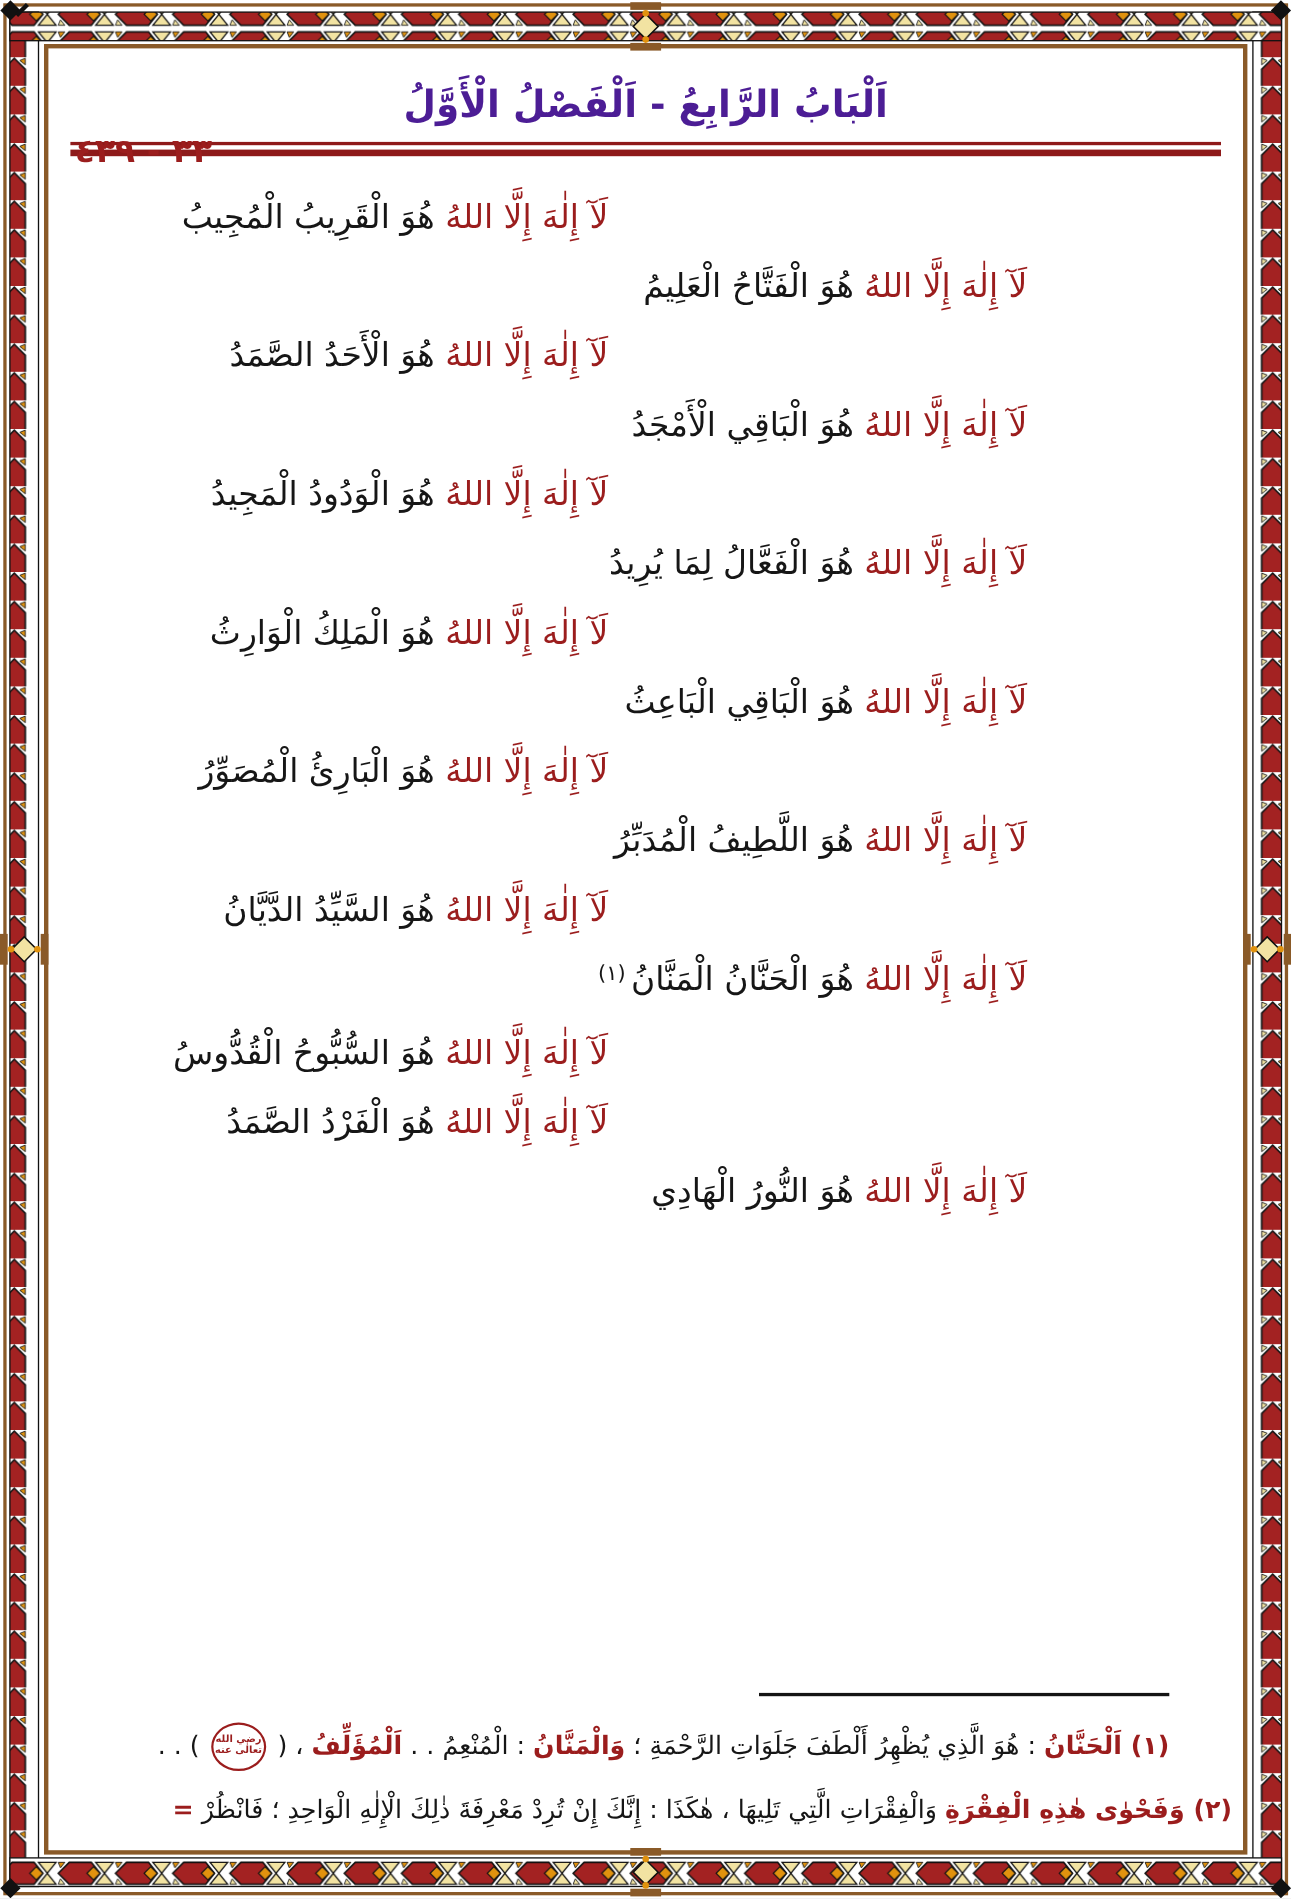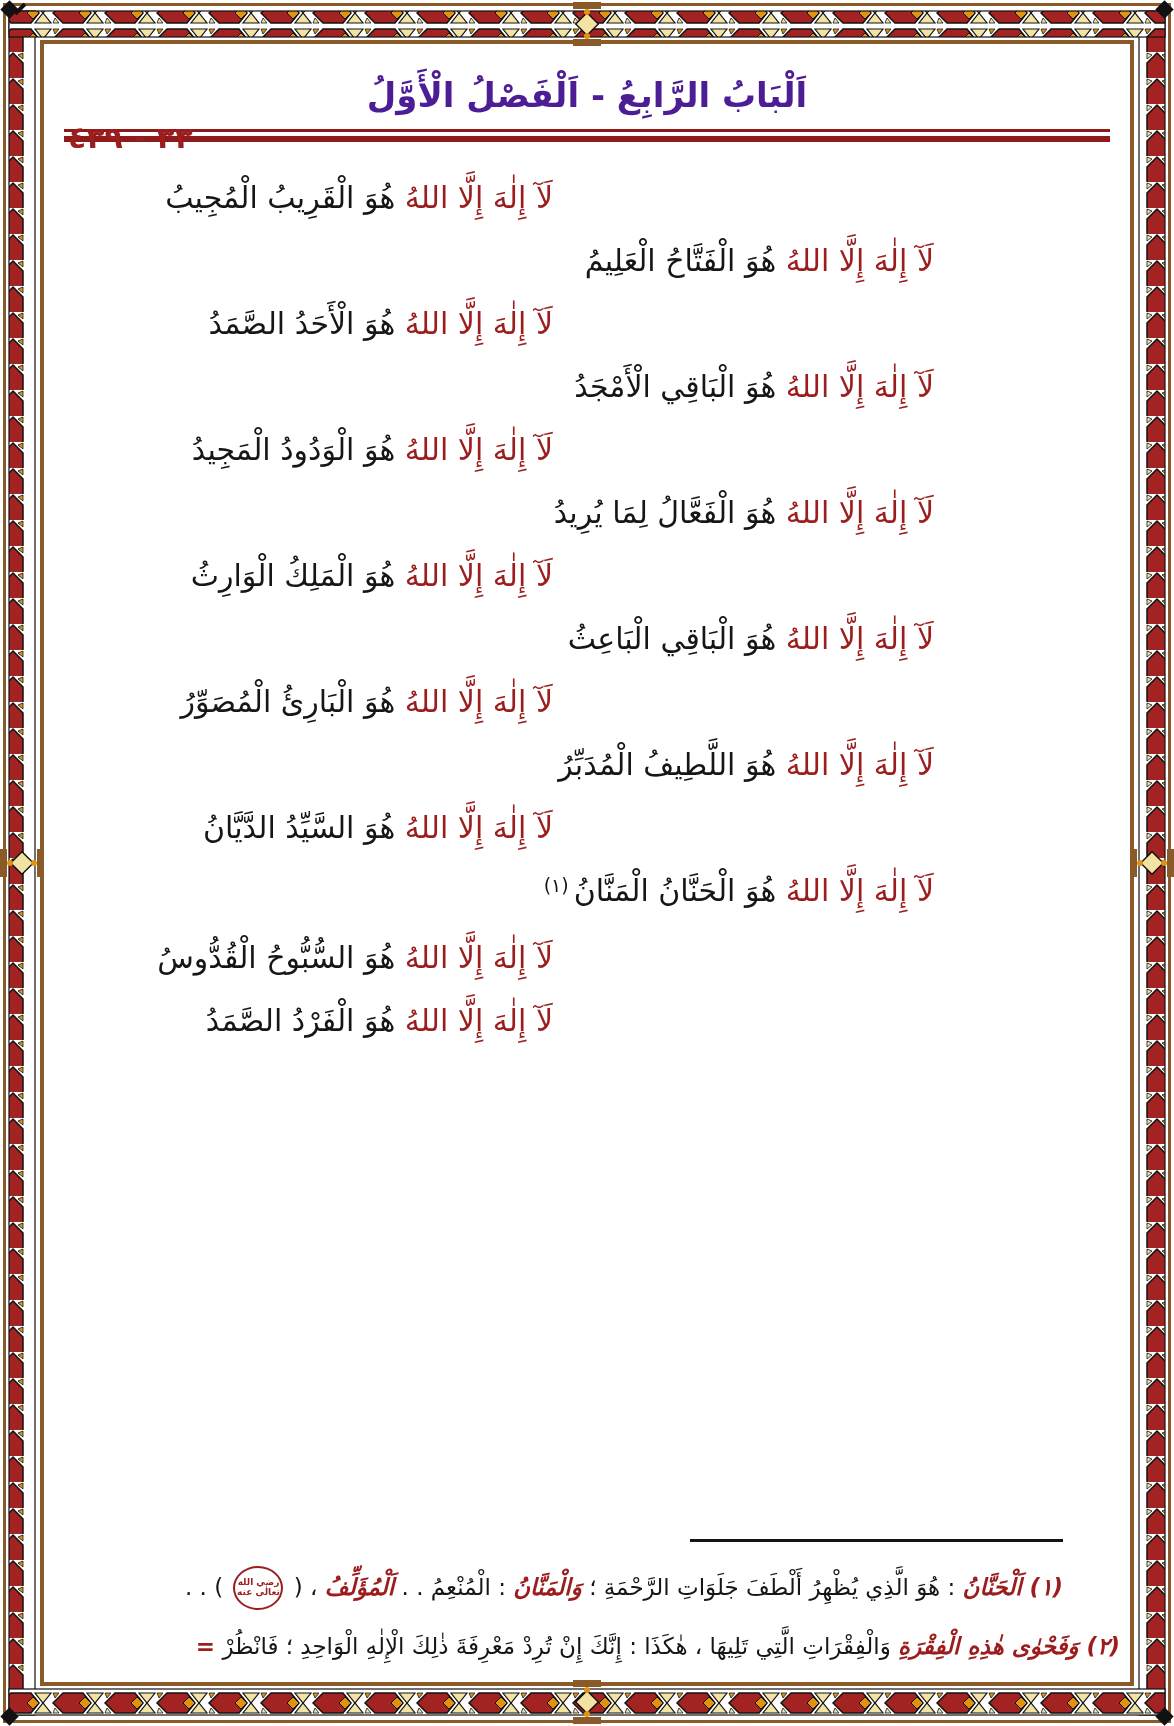--- a/index.html
+++ b/index.html
@@ -27,21 +27,21 @@
   .ink{color:#161616;}
   .red{color:#9B1D1D;}
 
   
   .fns{position:absolute;left:0;right:0;bottom:10px;}
   .fn-sep{width:373px;height:3px;background:#141414;margin-left:auto;margin-right:61px;}
   .fn{direction:rtl;text-align:right;font-size:23px;line-height:40px;margin:0;
       white-space:nowrap;}
   .fn.fn-1{margin-top:24px;margin-right:61px;}
   .fn.fn-2{margin-top:16px;margin-right:4px;}
-  .fn .red{font-weight:bold;font-style:italic;}
+  .fn .red{font-weight:bold;}
   .seal{display:inline-flex;flex-direction:column;align-items:center;justify-content:center;
         width:46px;height:40px;border:2px solid #9B1D1D;border-radius:50%;
         color:#9B1D1D;font-size:9px;line-height:1.1;vertical-align:middle;margin:0 3px;
         font-weight:bold;}
 </style>
 </head>
 <body>
 
 <div class="page">
 
@@ -177,20 +177,23 @@
 
   <div class="line pos-l">
     <span class="opener">لَآ إِلٰهَ إِلَّا اللهُ</span><span class="rest"> هُوَ السُّبُّوحُ الْقُدُّوسُ</span>
   </div>
 
 
   <div class="line pos-l">
     <span class="opener">لَآ إِلٰهَ إِلَّا اللهُ</span><span class="rest"> هُوَ الْفَرْدُ الصَّمَدُ</span>
   </div>
 
+  <div class="line pos-r">
+    <span class="opener">لَآ إِلٰهَ إِلَّا اللهُ</span><span class="rest"> هُوَ النُّورُ الْهَادِي</span>
+  </div>
 
 </div>
 
     <div class="fns">
       <div class="fn-sep"></div>
 
     <p class="fn fn-1"><span class="red">(١) اَلْحَنَّانُ</span><span class="ink"> : هُوَ الَّذِي يُظْهِرُ أَلْطَفَ جَلَوَاتِ الرَّحْمَةِ ؛ </span><span class="red">وَالْمَنَّانُ</span><span class="ink"> : الْمُنْعِمُ . . </span><span class="red">اَلْمُؤَلِّفُ</span><span class="ink"> ، ( </span><span class="seal">
             <span>رضي الله</span>
             <span>تعالٰى عنه</span>
           </span><span class="ink"> ) . .</span></p>

